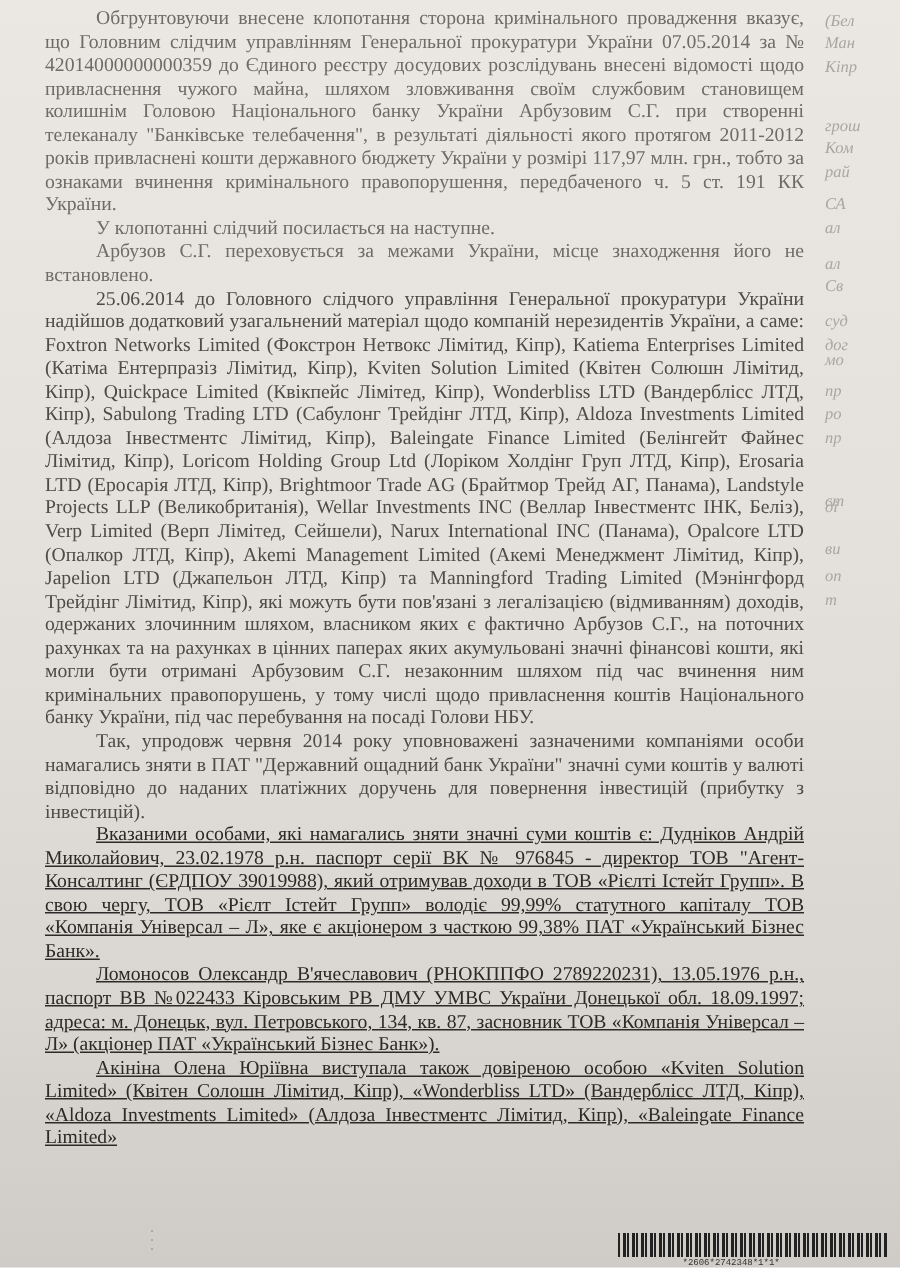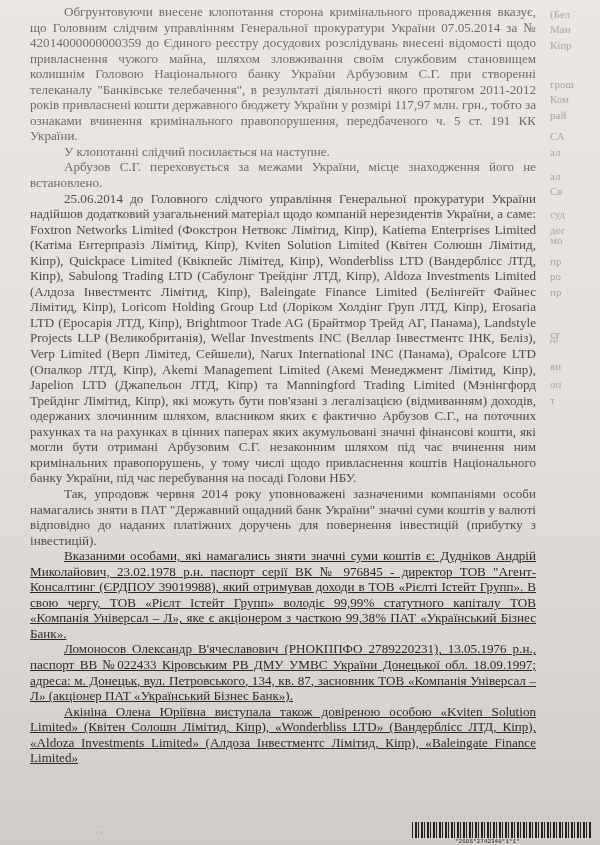--- a/index.html
+++ b/index.html
@@ -14,21 +14,21 @@
       font-size: 13.1px; line-height: 15.55px; text-align: justify;
     }
     .p { margin: 0; text-indent: 34px; }
     .top { color: #6e6b68; }
     .mid { color: #4e4b48; }
     .bot { color: #2c2a28; text-decoration: underline; }
     .margin-notes {
       position: absolute; left: 550px; top: 8px; width: 50px;
       font-size: 11px; color: #a9a6a2; font-family: "Liberation Serif", serif;
     }
-    .margin-notes span { position: absolute; left: 0; white-space: nowrap; }
+    .margin-notes span { position: absolute; left: 0; white-space: nowrap; font-style: italic; }
     .barcode {
       position: absolute; left: 412px; top: 822px; width: 180px; height: 16px;
       background: repeating-linear-gradient(90deg, #222 0px, #222 1px, transparent 1px, transparent 3px, #222 3px, #222 5px, transparent 5px, transparent 6px);
     }
     .barcode-text {
       position: absolute; left: 455px; top: 838px; font-size: 6px; color: #333;
       font-family: "Liberation Mono", monospace;
     }
     .dots { position: absolute; left: 100px; top: 818px; font-size: 8px; color: #777; line-height: 6px; }
   </style>

